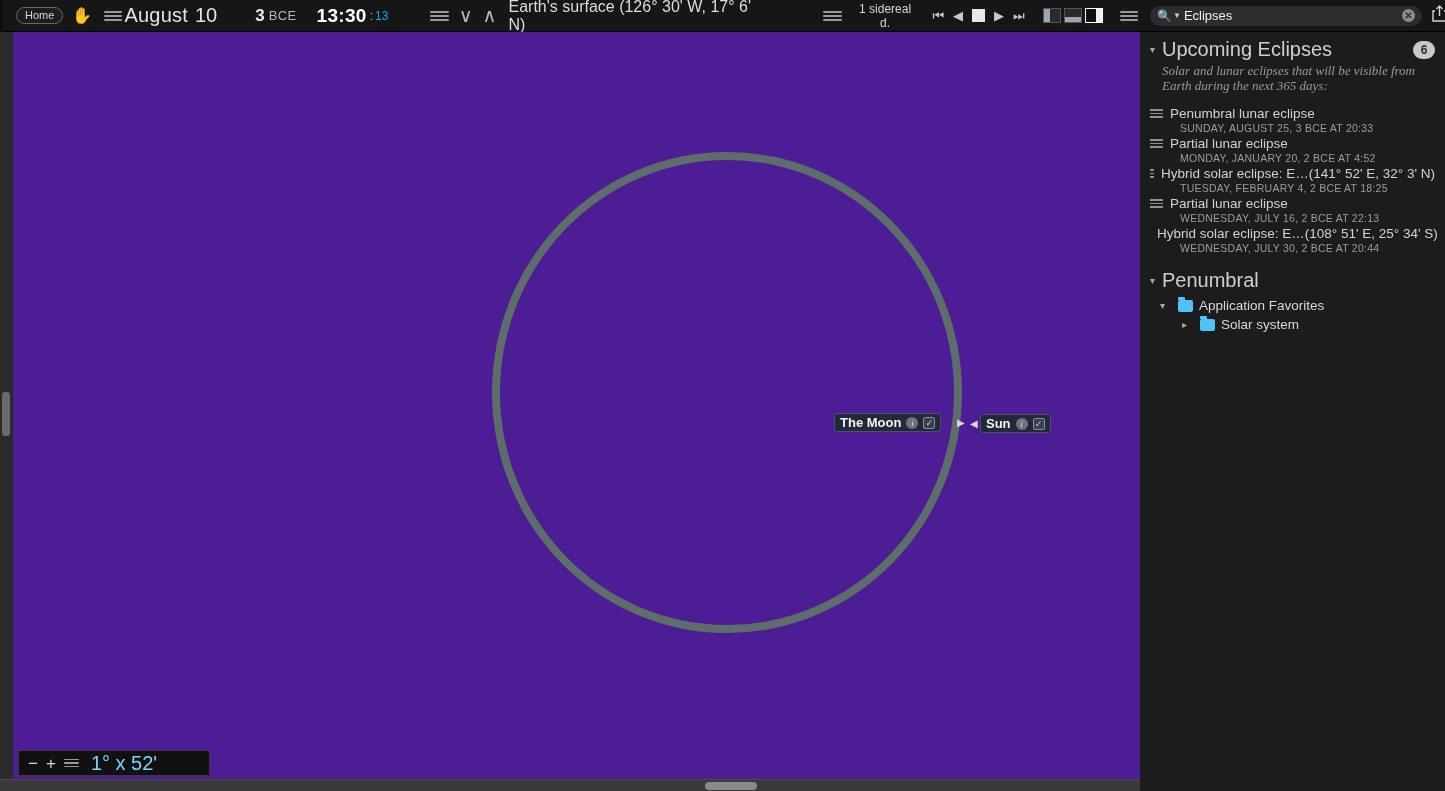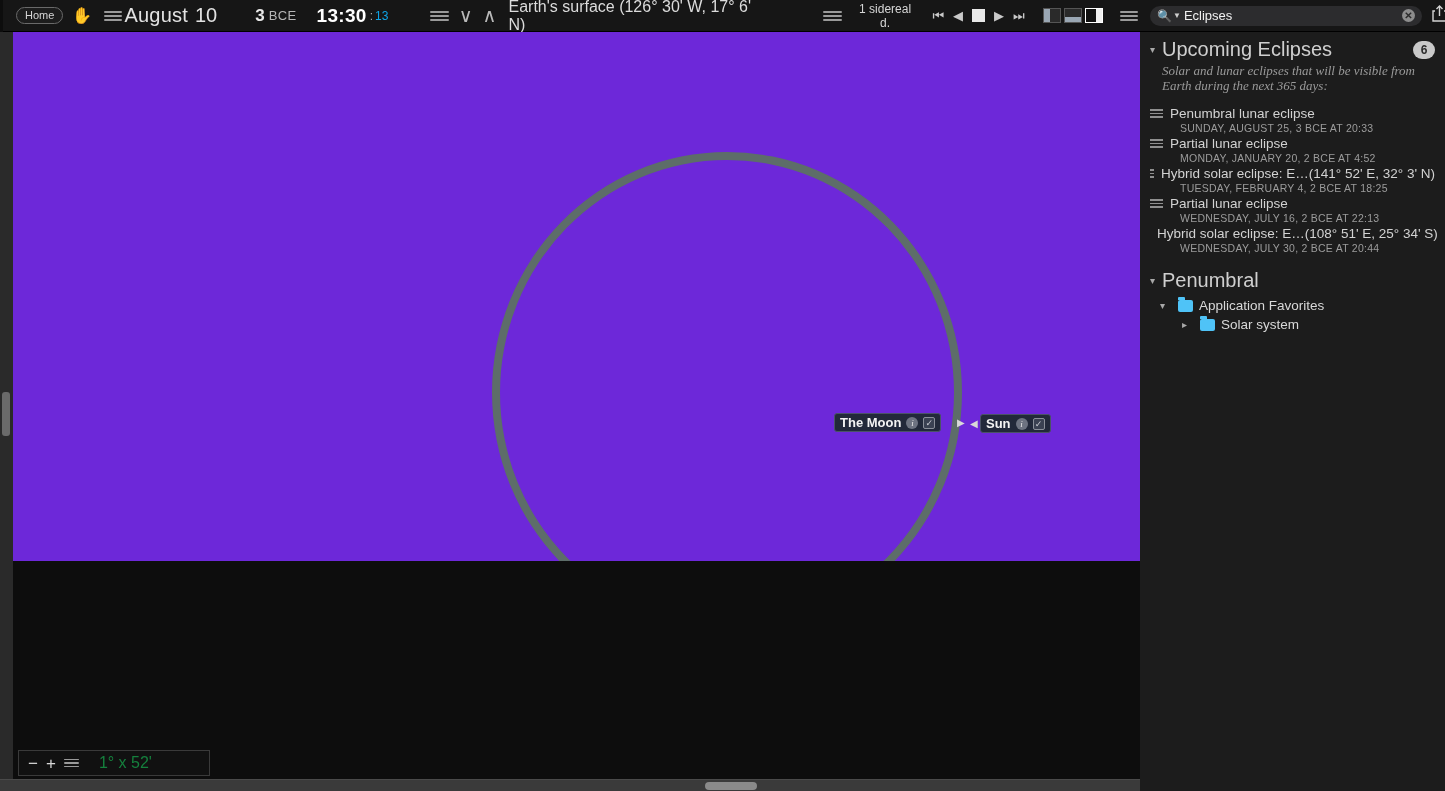--- a/index.html
+++ b/index.html
@@ -55,22 +55,22 @@
   .mag-chev{ color:#cfcfcf; font-size:8px; margin-left:-2px; }
   .search-val{ color:#f0f0f0; font-size:13px; margin-left:0; flex:1; }
   .clearbtn{
     width:13px; height:13px; border-radius:50%; background:#8d8d8d;
     color:#2b2b2b; font-size:10px; line-height:13px; text-align:center; font-weight:bold;
   }
   .share{ margin-left:9px; color:#d4d4d4; }
 
   
   .sky{
-    position:absolute; left:13px; top:32px; width:1127px; height:529px;
-    background:#6d28d9; overflow:hidden;
+    position:absolute; left:13px; top:32px; width:1127px; height:747px;
+    background:#4c1d95; overflow:hidden;
   }
   .moon-disc{
     position:absolute; left:479px; top:120px; width:470px; height:481px;
     border-radius:50%; border:8px solid #5d6d69; box-sizing:border-box;
   }
   .lbl{
     position:absolute; display:flex; align-items:center; gap:5px;
     background:#22293a; border:1px solid #4a5366; border-radius:3px;
     height:19px; padding:0 5px;
   }
@@ -85,21 +85,21 @@
     color:#c9ccd2; font-size:9px; line-height:10px; text-align:center; background:#3a4152;
   }
   .ptr{ position:absolute; color:#d8d8d8; font-size:10px; }
 
   .fovbar{
     position:absolute; left:18px; top:750px; width:192px; height:26px;
     background:#111; border:1px solid #3a3a3a; display:flex; align-items:center; gap:8px;
     padding:0 9px;
   }
   .fovbar .m,.fovbar .p{ color:#d8d8d8; font-size:17px; line-height:17px; }
-  .fov-val{ color:#15803d; font-size:16px; margin-left:12px; }
+  .fov-val{ color:#7dd3fc; font-size:20px; margin-left:4px; }
 
   
   .rail{ position:absolute; left:0; top:32px; width:13px; height:747px; background:#2a2a2a; }
   .rail-grip{
     position:absolute; left:2px; top:360px; width:8px; height:44px;
     background:#6a6a6a; border-radius:3px;
   }
   
   .hscroll{ position:absolute; left:0; top:779px; width:1140px; height:12px; background:#3a3a3a; border-top:1px solid #4a4a4a;}
   .hscroll .thumb{ position:absolute; left:705px; top:2px; width:52px; height:8px; background:#8a8a8a; border-radius:4px;}

